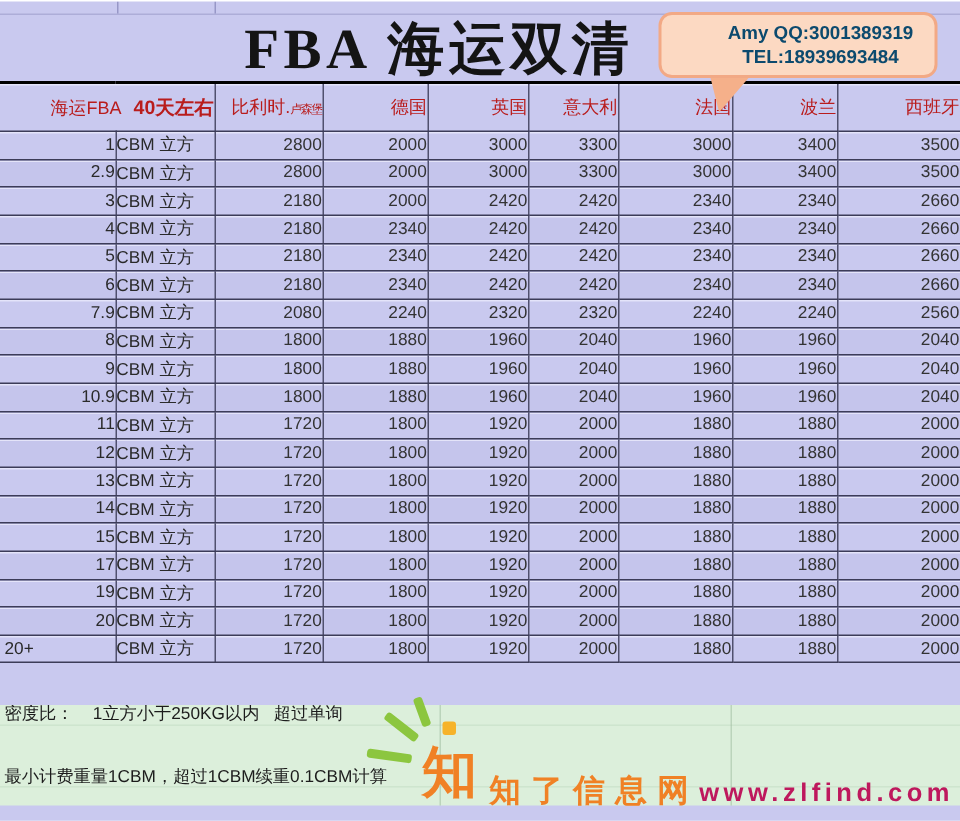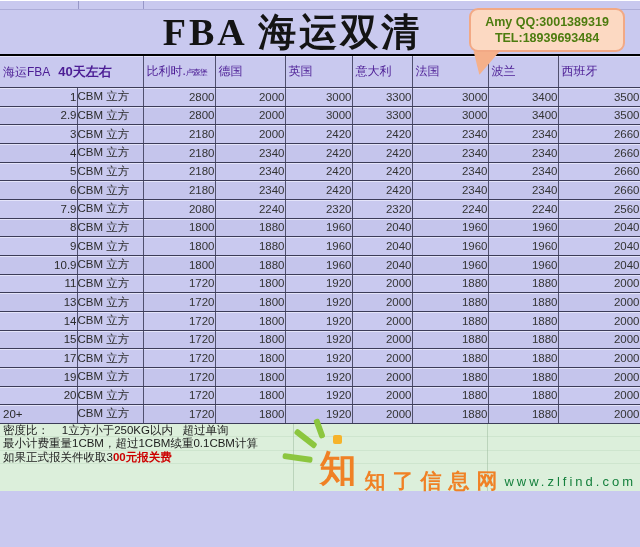--- a/index.html
+++ b/index.html
@@ -15,76 +15,76 @@
   .page-title{
     position:absolute;left:0;right:55px;top:6px;text-align:center;
     font-family:"Liberation Serif",serif;font-size:38px;font-weight:600;
     color:#141414;letter-spacing:3px;white-space:nowrap;
   }
   
   .bubble{
     position:absolute;top:7px;right:15px;width:152px;height:40px;z-index:5;
     background:#fcd9c2;border:2px solid #f2a985;border-radius:9px;
     display:flex;flex-direction:column;justify-content:center;align-items:center;
-    font-size:12.5px;line-height:16px;color:#4d7c0f;font-weight:bold;
+    font-size:12.5px;line-height:16px;color:#0c4a6e;font-weight:bold;padding-left:30px;
   }
   .bubble-tail{
     position:absolute;top:46px;right:130px;width:0;height:0;z-index:4;
     border-top:24px solid #f5b08a;border-right:34px solid transparent;
     transform:rotate(-14deg);
   }
   
   table.price{
     border-collapse:collapse;table-layout:fixed;width:640px;
     border-top:2px solid #000;
     font-size:11.5px;color:#2a2a2a;
   }
   table.price td,table.price th{
     border-right:1px solid #50506e;border-bottom:1px solid #3c3c58;
     box-shadow:inset 0 1px 0 rgba(235,235,252,.8);
     overflow:hidden;white-space:nowrap;padding:0;
     background:#c9c9ef;
   }
   table.price tr:nth-child(even) td{background:#c5c5ec;}
   table.price thead th{
-    height:31px;font-weight:normal;text-align:left;vertical-align:middle;
-    padding-left:3px;font-size:12px;color:#4c1d95;background:#c9c9ef;
+    height:31px;font-weight:normal;text-align:right;vertical-align:middle;
+    padding-left:3px;font-size:12px;color:#b91c1c;background:#c9c9ef;
   }
   table.price thead th .route{font-size:12px;}
   table.price thead th .duration{font-weight:bold;font-size:13px;margin-left:8px;}
   table.price thead th .sub{font-size:8px;letter-spacing:-1px;}
   table.price tbody tr{height:18.67px;}
   td.qty{text-align:right;padding-right:3px;}
   td.qty.left{text-align:left;padding-left:3px;}
   td.unit{text-align:left;padding-left:2px;}
   td.val{text-align:right;padding-right:4px;color:#333;}
   
   .notes{
     position:relative;height:67px;background:#dcefdb;
     font-size:11.5px;line-height:13.4px;color:#1c1c1c;
   }
   .notes .vgrid{position:absolute;top:0;bottom:0;width:1px;background:rgba(160,190,160,.55);}
   .note-line{white-space:pre;height:13.4px;overflow:hidden;padding-left:3px;
-    border-bottom:1px solid rgba(195,220,195,.55);box-sizing:border-box;}
+    border-bottom:1px solid rgba(195,220,195,.55);box-sizing:border-box;margin-top:28px;}
   .note-line .red{color:#cc0000;font-weight:bold;}
   
   .watermark{position:absolute;right:4px;bottom:2px;display:flex;align-items:flex-end;z-index:6;}
   .logo{position:relative;width:72px;height:56px;}
   .logo .ray{position:absolute;background:#8cc63f;border-radius:2px;transform-origin:bottom right;}
   .logo .ray1{width:30px;height:6px;left:-2px;top:24px;transform:rotate(8deg);}
   .logo .ray2{width:26px;height:6px;left:4px;top:10px;transform:rotate(38deg);}
   .logo .ray3{width:20px;height:6px;left:16px;top:0px;transform:rotate(70deg);}
   .logo .dot{position:absolute;width:9px;height:9px;background:#f6b32a;right:14px;top:2px;border-radius:2px;}
   .logo .glyph{
     position:absolute;right:0;bottom:0;font-size:37px;font-weight:bold;color:#f08125;
     font-family:"Liberation Sans",sans-serif;line-height:40px;
   }
   .wm-text{display:flex;align-items:flex-start;margin-left:8px;}
   .wm-name{font-size:21px;font-weight:bold;color:#f08125;letter-spacing:7px;white-space:nowrap;}
-  .wm-url{font-size:13px;font-weight:normal;color:#15803d;letter-spacing:3px;margin-top:1px;}
+  .wm-url{font-size:17px;font-weight:bold;color:#be185d;letter-spacing:3px;margin-top:1px;}
 </style>
 </head>
 <body>
 
 <div id="screen">
 
   <div class="title-band">
     <div class="vstub" style="left:78px"></div>
     <div class="vstub" style="left:143px"></div>
     <div class="hline"></div>
@@ -239,20 +239,31 @@
           <td class="unit">CBM 立方</td>
           <td class="val">1720</td>
           <td class="val">1800</td>
           <td class="val">1920</td>
           <td class="val">2000</td>
           <td class="val">1880</td>
           <td class="val">1880</td>
           <td class="val">2000</td>
         </tr>
         <tr>
+          <td class="qty">12</td>
+          <td class="unit">CBM 立方</td>
+          <td class="val">1720</td>
+          <td class="val">1800</td>
+          <td class="val">1920</td>
+          <td class="val">2000</td>
+          <td class="val">1880</td>
+          <td class="val">1880</td>
+          <td class="val">2000</td>
+        </tr>
+        <tr>
           <td class="qty">13</td>
           <td class="unit">CBM 立方</td>
           <td class="val">1720</td>
           <td class="val">1800</td>
           <td class="val">1920</td>
           <td class="val">2000</td>
           <td class="val">1880</td>
           <td class="val">1880</td>
           <td class="val">2000</td>
         </tr>

